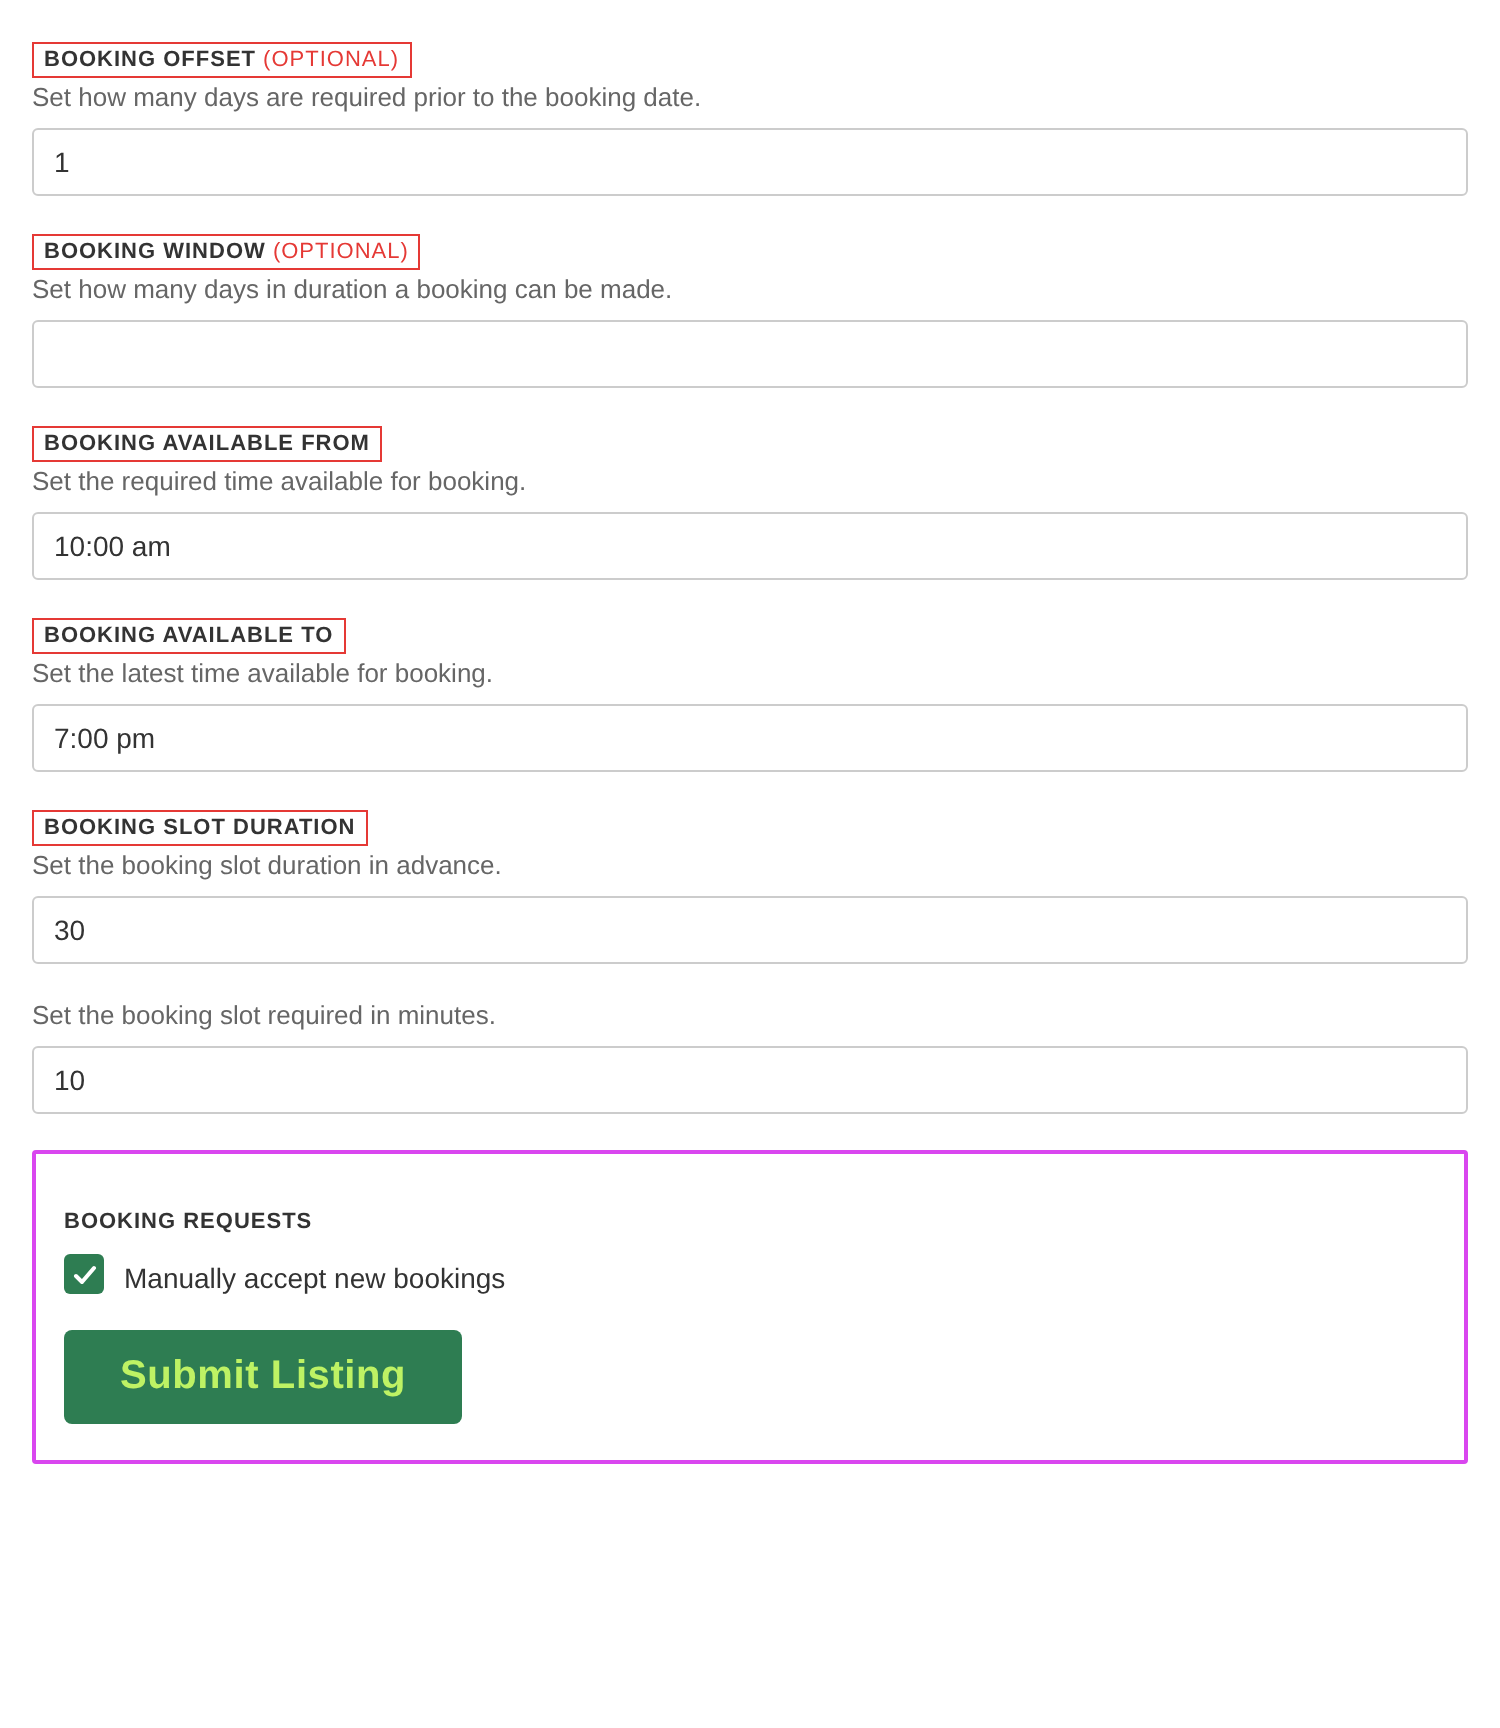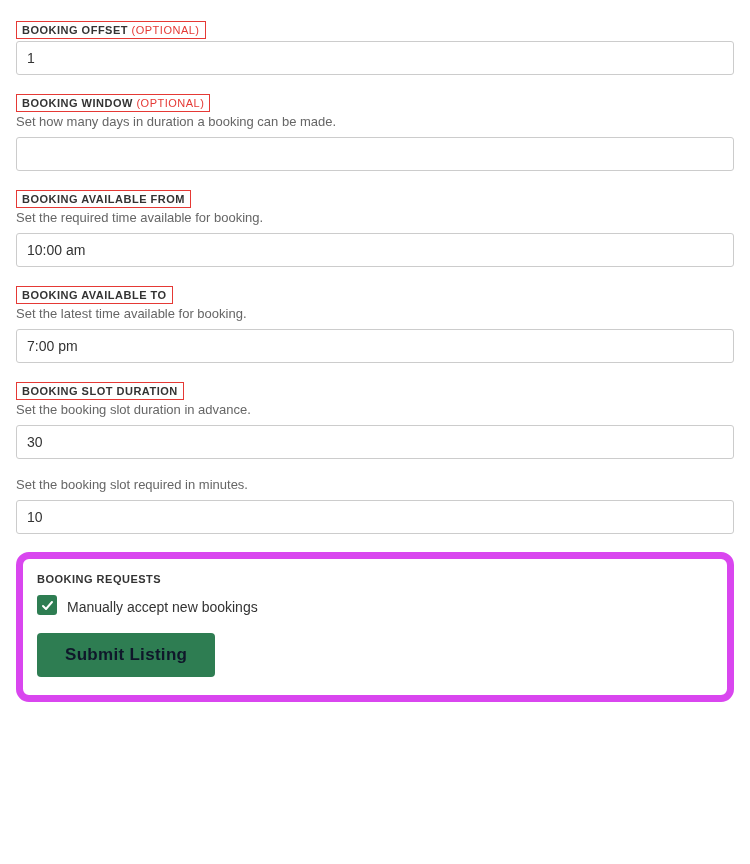--- a/index.html
+++ b/index.html
@@ -49,23 +49,23 @@
       border: 1px solid #ccc;
       border-radius: 3px;
       padding: 8px 10px;
       font-size: 14px;
       color: #333;
       outline: none;
       background: #fff;
     }
 
     .booking-requests-block {
-      border: 7px solid #d946ef;
-      border-radius: 13px;
-      padding: 14px 14px 18px;
+      border: 2px solid #d946ef;
+      border-radius: 2px;
+      padding: 28px 14px 18px;
       margin-bottom: 18px;
     }
 
     .booking-requests-title {
       font-size: 11px;
       font-weight: bold;
       letter-spacing: 0.5px;
       text-transform: uppercase;
       color: #333;
       margin-bottom: 10px;
@@ -95,35 +95,35 @@
       height: 13px;
     }
 
     .checkbox-label {
       font-size: 14px;
       color: #333;
     }
 
     .submit-btn {
       background: #2e7d52;
-      color: #0f172a;
+      color: #bef264;
       border: none;
       border-radius: 4px;
       padding: 12px 28px;
-      font-size: 17px;
+      font-size: 20px;
       font-weight: bold;
       cursor: pointer;
       letter-spacing: 0.3px;
     }
   </style>
 </head>
 <body>
 
 <div id="fields-container">
-    <div class="field-block"><span class="field-label">BOOKING OFFSET<span class="optional"> (OPTIONAL)</span></span><input type="text" class="field-input" value="1" style=""></div>
+    <div class="field-block"><span class="field-label">BOOKING OFFSET<span class="optional"> (OPTIONAL)</span></span><div class="field-description">Set how many days are required prior to the booking date.</div><input type="text" class="field-input" value="1" style=""></div>
     <div class="field-block"><span class="field-label">BOOKING WINDOW<span class="optional"> (OPTIONAL)</span></span><div class="field-description">Set how many days in duration a booking can be made.</div><input type="text" class="field-input" style=""></div>
     <div class="field-block"><span class="field-label">BOOKING AVAILABLE FROM</span><div class="field-description">Set the required time available for booking.</div><input type="text" class="field-input" value="10:00 am" style=""></div>
     <div class="field-block"><span class="field-label">BOOKING AVAILABLE TO</span><div class="field-description">Set the latest time available for booking.</div><input type="text" class="field-input" value="7:00 pm" style=""></div>
     <div class="field-block"><span class="field-label">BOOKING SLOT DURATION</span><div class="field-description">Set the booking slot duration in advance.</div><input type="text" class="field-input" value="30" style=""></div>
     <div class="field-block"><div class="field-description">Set the booking slot required in minutes.</div><input type="text" class="field-input" value="10" style=""></div>
   </div>
 
 <div class="booking-requests-block">
   <div class="booking-requests-title">BOOKING REQUESTS</div>
   <div class="checkbox-row">

